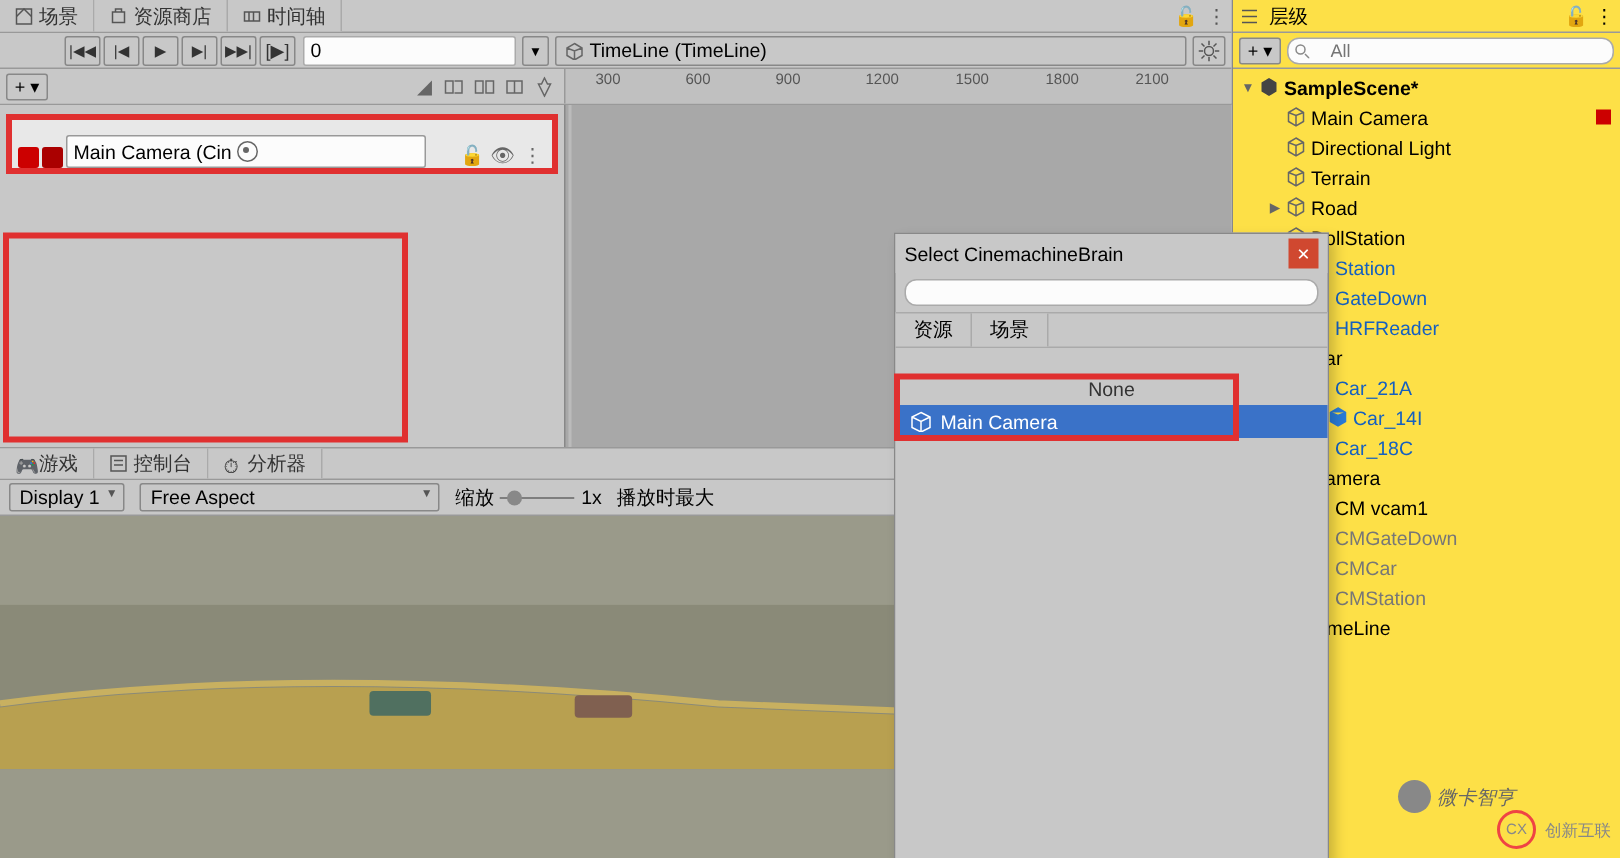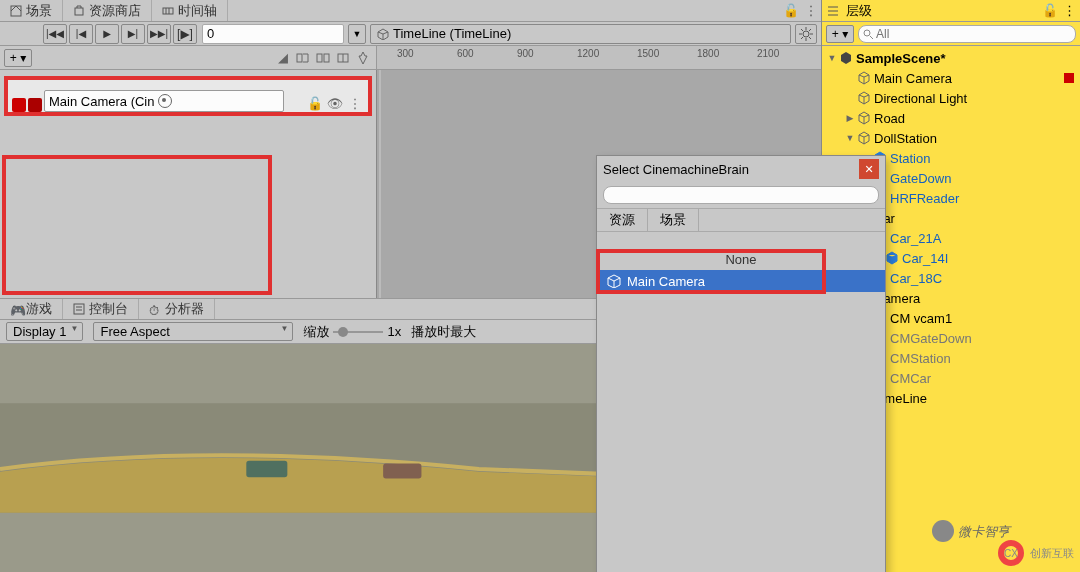--- a/index.html
+++ b/index.html
@@ -53,21 +53,21 @@
     .game-controls { height:24px; background:#c8c8c8; display:flex; align-items:center; padding:0 6px; gap:10px; border-bottom:1px solid #999;}
     .gc-item { display:flex; align-items:center; gap:4px; }
     .gc-dd { border:1px solid #888; padding:1px 16px 1px 6px; border-radius:2px; position:relative; background:#c8c8c8; }
     .gc-dd:after{content:'▼'; position:absolute; right:4px; font-size:8px; color:#555;}
     .scene-view { flex:1; background:#9a9a8a; position:relative; overflow:hidden; }
 
     
     .hier-header { height:22px; display:flex; align-items:center; border-bottom:1px solid #999; padding:0 4px; gap:4px; }
     .hier-title { flex:1; padding-left:2px; }
     .hier-toolbar { height:24px; display:flex; align-items:center; padding:0 4px; gap:4px; border-bottom:1px solid #999;}
-    .hier-search { flex:1; height:18px; background:#fcfcfc; border:1px solid #aaa; border-radius:8px; display:flex; align-items:center; padding:0 6px 0 4px; gap:3px; }
+    .hier-search { flex:1; height:18px; background:#fcfcfc; border:1px solid #aaa; border-radius:8px; display:flex; align-items:center; padding:0 6px 0 4px; gap:14px; }
     .hier-search input { border:none; outline:none; background:transparent; width:100%; font-size:12px;}
     .tree { flex:1; overflow:auto; padding:2px 0; }
     .tree-item { height:20px; display:flex; align-items:center; padding-left:4px; gap:1px; cursor:default;}
     .tog { width:12px; font-size:9px; color:#666; text-align:center; cursor:pointer;}
     .go-icon { width:14px; height:14px; display:inline-flex; align-items:center; justify-content:center;}
     .it-label { padding-left:2px; }
     .bold { font-weight:bold; }
     .blue { color:#1560c0; }
     .gray { color:#777; }
 
@@ -85,21 +85,21 @@
     .sp-tab.active { background:#c8c8c8; }
     .sp-list { flex:1; position:relative; background:#c8c8c8; }
     .sp-item { height:22px; display:flex; align-items:center; padding:0 10px; gap:6px; cursor:pointer;}
     .sp-item.sel { background:#3a72c8; color:#fff; }
     .sp-highlight { position:absolute; border:4px solid #e03030; pointer-events:none; z-index:60;}
     .hl1 { left:2px; top:85px; width:270px; height:140px; }
     .hl2 { top:249px; width:230px; height:45px; left:596px; z-index:70;}
 
     
     .watermark { position:absolute; right:6px; bottom:6px; display:flex; align-items:center; gap:6px; color:#888; font-size:14px;}
-    .wm-logo { width:26px; height:26px; border:6px solid #ef4444; border-radius:50%; display:flex; align-items:center; justify-content:center; color:#888; font-size:10px;}
+    .wm-logo { width:26px; height:26px; border:2px solid #ef4444; border-radius:50%; display:flex; align-items:center; justify-content:center; color:#888; font-size:10px;}
     .wechat-watermark { position:absolute; right:70px; bottom:30px; color:#666; font-size:20px; font-style:italic;}
     .wc-icon{ width:22px; height:22px; background:#888; border-radius:50%; display:inline-block; vertical-align:middle; margin-right:4px;}
 
     svg { display:block; }
   </style>
 </head>
 <body>
 
 <div class="main-container">
   <div class="left-panel">
@@ -333,20 +333,29 @@
           <div class="tree-item" style="padding-left: 22px;">
             <span class="tog"></span>
     <span class="go-icon">
               <svg width="14" height="14">
                 <path d="M7 1 L12 4 L12 10 L7 13 L2 10 L2 4 Z M2 4 L7 6 L12 4 M7 6 L7 13" fill="none" stroke="#666"></path>
               </svg>
             </span>
     <span class="it-label ">Directional Light</span>
     </div>
           <div class="tree-item" style="padding-left: 22px;">
+            <span class="tog"></span>
+    <span class="go-icon">
+              <svg width="14" height="14">
+                <path d="M7 1 L12 4 L12 10 L7 13 L2 10 L2 4 Z M2 4 L7 6 L12 4 M7 6 L7 13" fill="none" stroke="#666"></path>
+              </svg>
+            </span>
+    <span class="it-label ">Terrain</span>
+    </div>
+          <div class="tree-item" style="padding-left: 22px;">
             <span class="tog">▶</span>
     <span class="go-icon">
               <svg width="14" height="14">
                 <path d="M7 1 L12 4 L12 10 L7 13 L2 10 L2 4 Z M2 4 L7 6 L12 4 M7 6 L7 13" fill="none" stroke="#666"></path>
               </svg>
             </span>
     <span class="it-label ">Road</span>
     </div>
           <div class="tree-item" style="padding-left: 22px;">
             <span class="tog">▼</span>
@@ -447,30 +456,30 @@
             </span>
     <span class="it-label gray">CMGateDown</span>
     </div>
           <div class="tree-item" style="padding-left: 38px;">
             <span class="tog"></span>
     <span class="go-icon">
               <svg width="14" height="14">
                 <path d="M7 1 L12 4 L12 10 L7 13 L2 10 L2 4 Z M2 4 L7 6 L12 4 M7 6 L7 13" fill="none" stroke="#666"></path>
               </svg>
             </span>
+    <span class="it-label gray">CMCar</span>
+    </div>
+          <div class="tree-item" style="padding-left: 38px;">
+            <span class="tog"></span>
+    <span class="go-icon">
+              <svg width="14" height="14">
+                <path d="M7 1 L12 4 L12 10 L7 13 L2 10 L2 4 Z M2 4 L7 6 L12 4 M7 6 L7 13" fill="none" stroke="#666"></path>
+              </svg>
+            </span>
     <span class="it-label gray">CMStation</span>
-    </div>
-          <div class="tree-item" style="padding-left: 38px;">
-            <span class="tog"></span>
-    <span class="go-icon">
-              <svg width="14" height="14">
-                <path d="M7 1 L12 4 L12 10 L7 13 L2 10 L2 4 Z M2 4 L7 6 L12 4 M7 6 L7 13" fill="none" stroke="#666"></path>
-              </svg>
-            </span>
-    <span class="it-label gray">CMCar</span>
     </div>
           <div class="tree-item" style="padding-left: 22px;">
             <span class="tog"></span>
     <span class="go-icon">
               <svg width="14" height="14">
                 <path d="M7 1 L12 4 L12 10 L7 13 L2 10 L2 4 Z M2 4 L7 6 L12 4 M7 6 L7 13" fill="none" stroke="#666"></path>
               </svg>
             </span>
     <span class="it-label ">TimeLine</span>
     </div>

